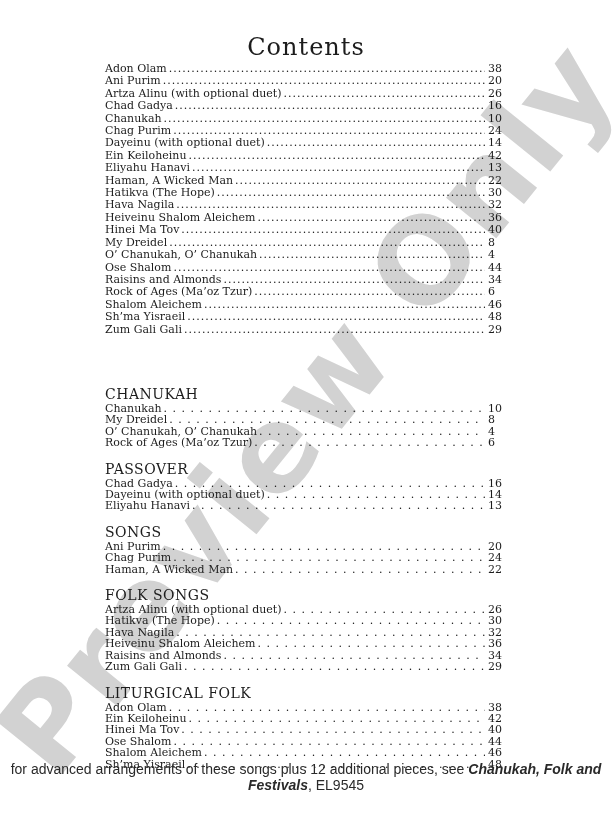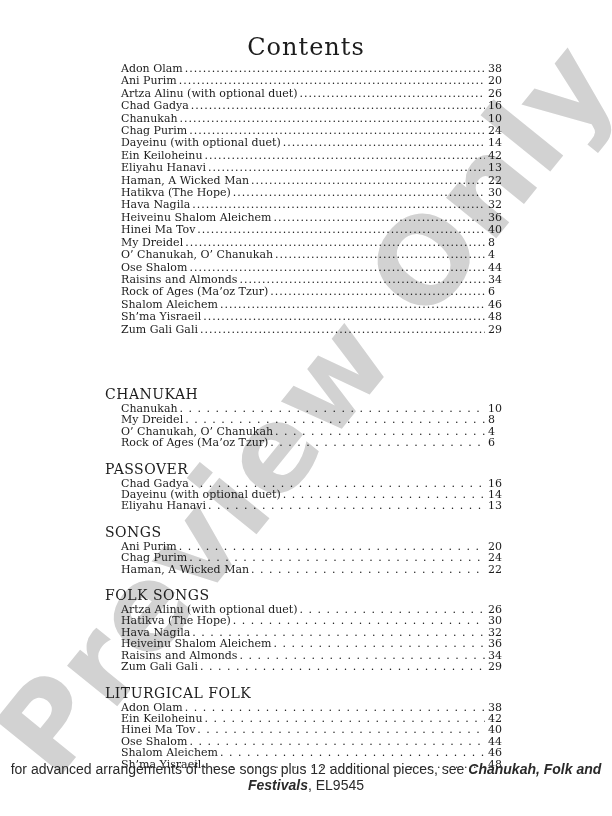--- a/index.html
+++ b/index.html
@@ -59,21 +59,20 @@
     letter-spacing: 0.5px;
     margin: 0 0 1px 0; padding: 0;
   }
   .category-section .toc-row { line-height: 11.4px; }
 
   .toc-row {
     display: flex;
     align-items: baseline;
     font-size: 11px;
     white-space: nowrap;
-    margin-left: 16px;
   }
   .song { white-space: nowrap; }
   .leader {
     flex: 1 1 auto;
     overflow: hidden;
     white-space: nowrap;
     padding-left: 2px;
     color: #1c1c1c;
   }
   .leader.dense::after {

